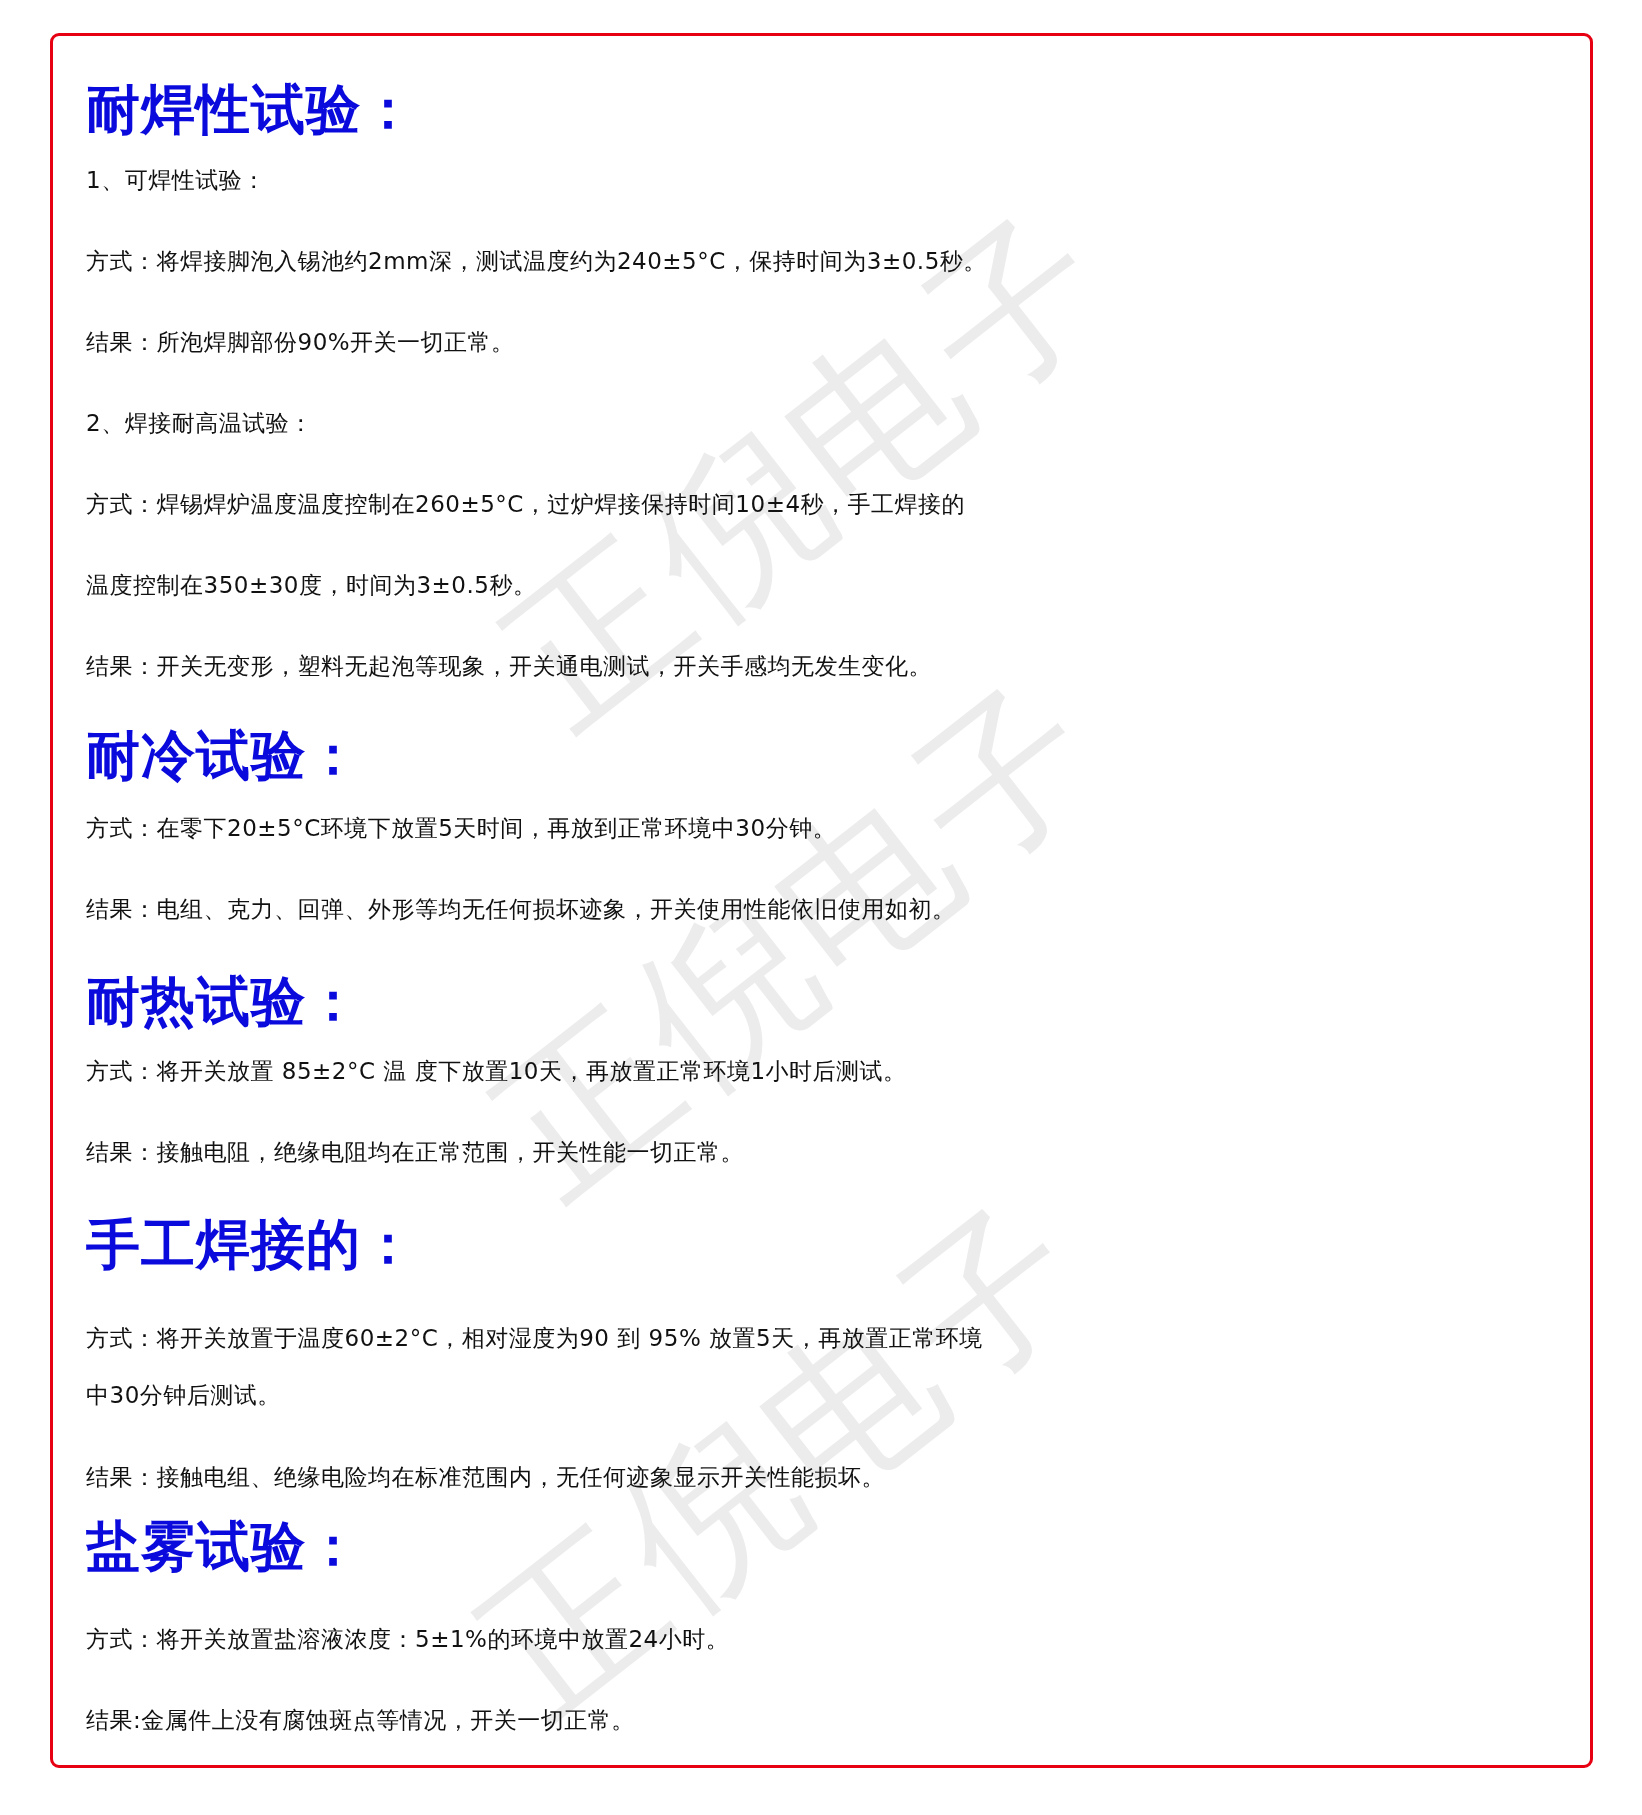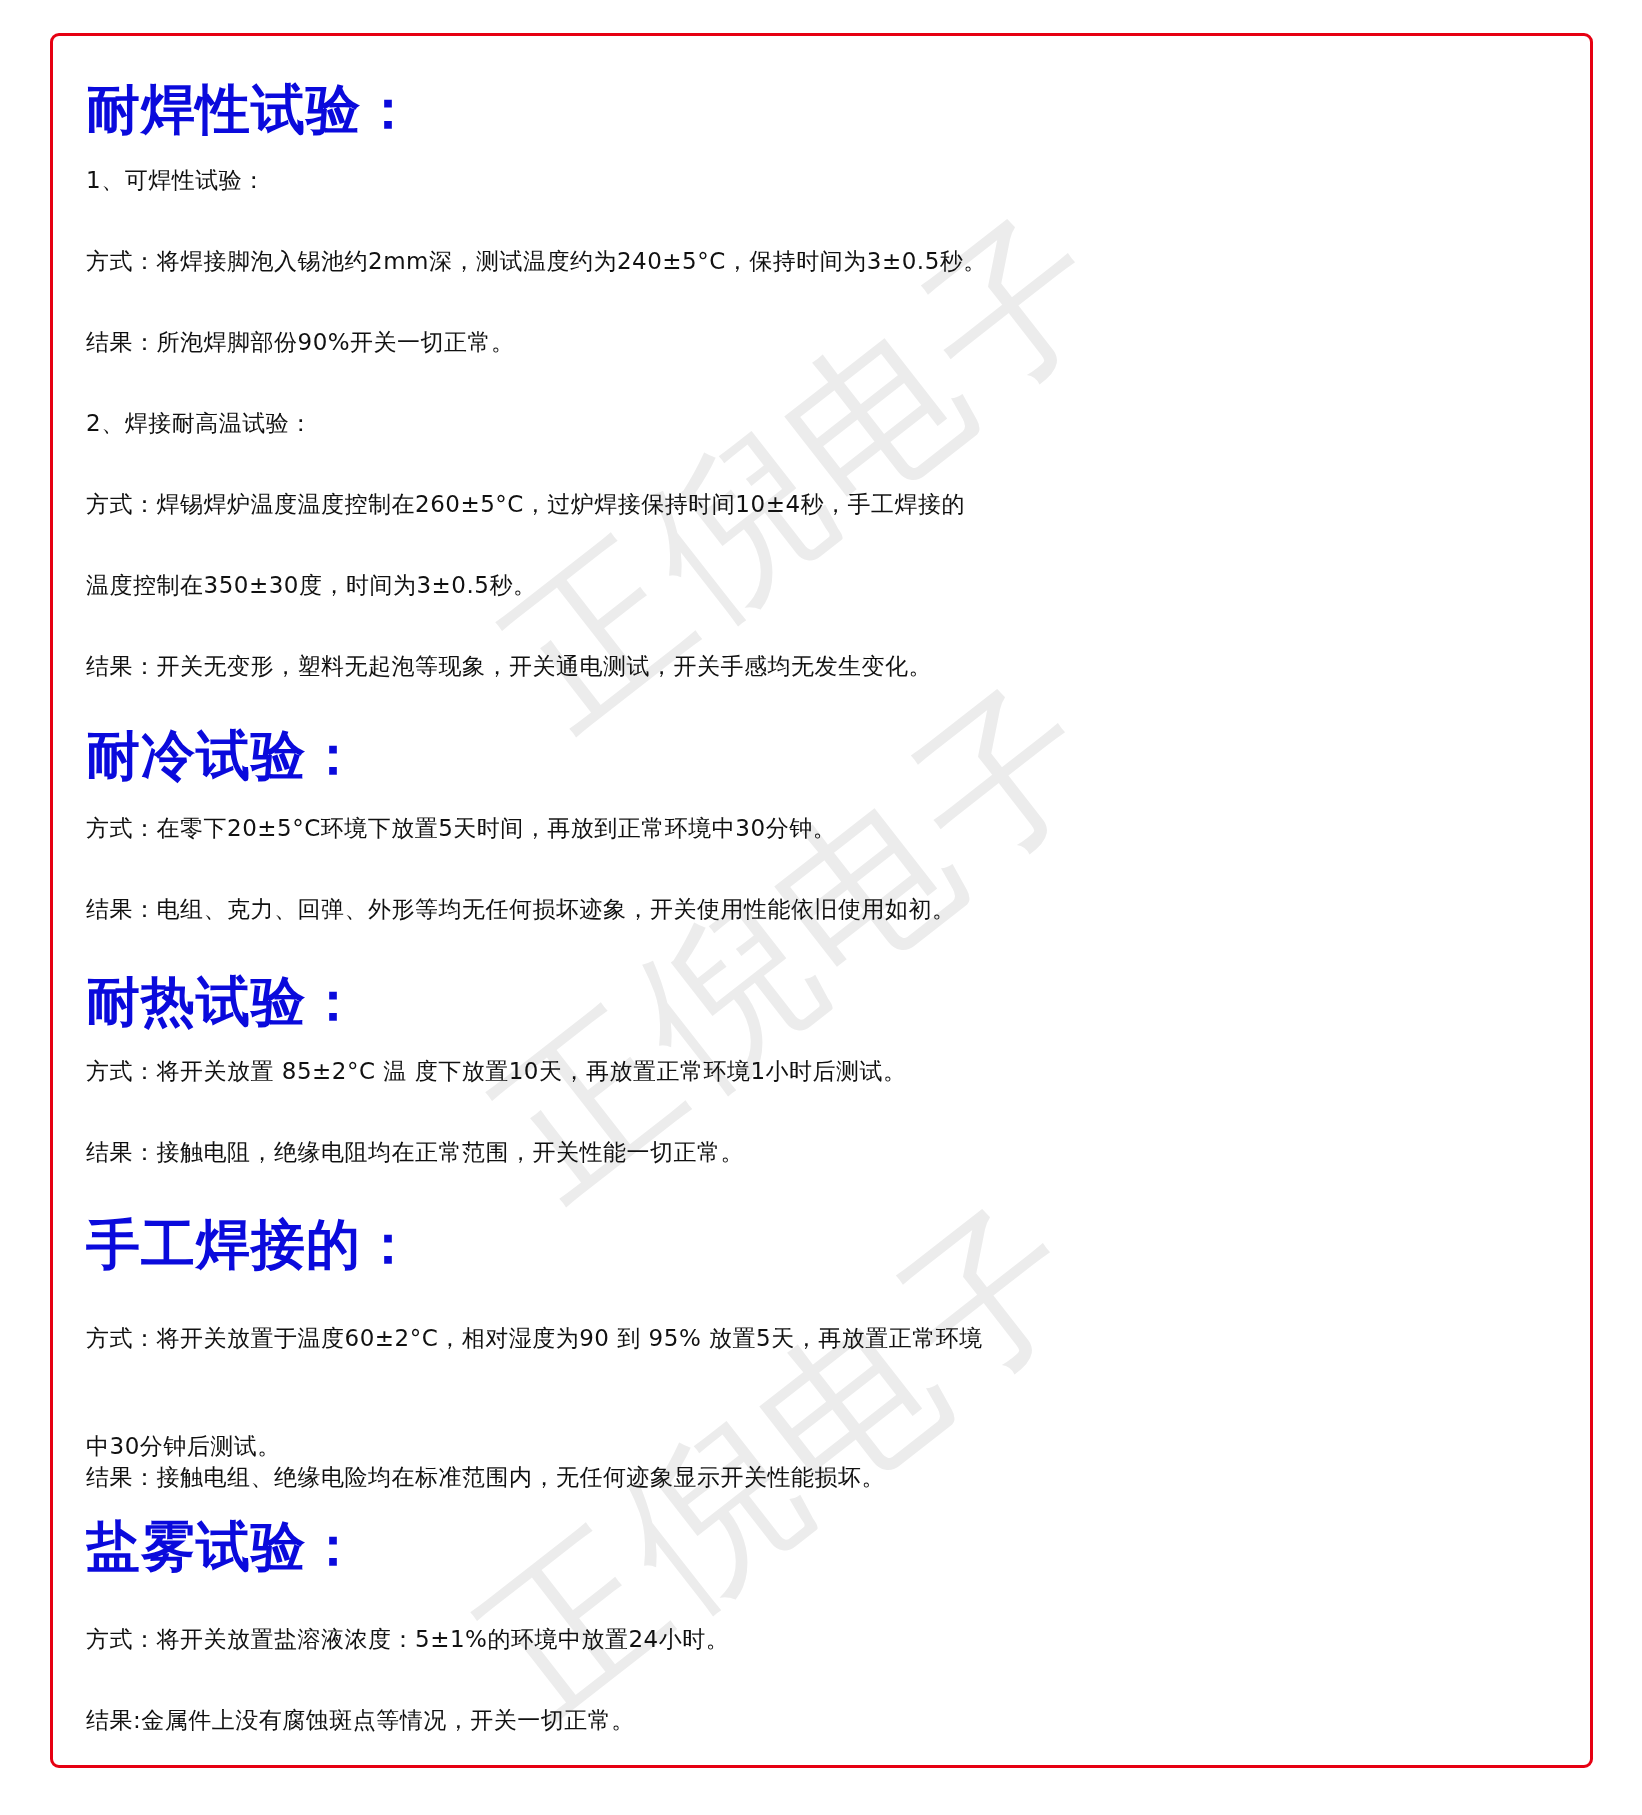--- a/index.html
+++ b/index.html
@@ -36,18 +36,18 @@
 <div class="line heading" style="top:756px;">耐冷试验：</div>
 <div class="line body" style="top:828px;">方式：在零下20±5°C环境下放置5天时间，再放到正常环境中30分钟。</div>
 <div class="line body" style="top:909px;">结果：电组、克力、回弹、外形等均无任何损坏迹象，开关使用性能依旧使用如初。</div>
 
 <div class="line heading" style="top:1002px;">耐热试验：</div>
 <div class="line body" style="top:1071px;">方式：将开关放置 85±2°C 温 度下放置10天，再放置正常环境1小时后测试。</div>
 <div class="line body" style="top:1152px;">结果：接触电阻，绝缘电阻均在正常范围，开关性能一切正常。</div>
 
 <div class="line heading" style="top:1245px;">手工焊接的：</div>
 <div class="line body" style="top:1314px;margin-top:24px;">方式：将开关放置于温度60±2°C，相对湿度为90 到 95% 放置5天，再放置正常环境</div>
-<div class="line body" style="top:1446px;">中30分钟后测试。</div>
+<div class="line body" style="top:1395px;">中30分钟后测试。</div>
 <div class="line body" style="top:1477px;">结果：接触电组、绝缘电险均在标准范围内，无任何迹象显示开关性能损坏。</div>
 
 <div class="line heading" style="top:1523px;margin-top:24px;">盐雾试验：</div>
 <div class="line body" style="top:1639px;">方式：将开关放置盐溶液浓度：5±1%的环境中放置24小时。</div>
 <div class="line body" style="top:1720px;">结果:金属件上没有腐蚀斑点等情况，开关一切正常。</div>
 
 </body></html>

